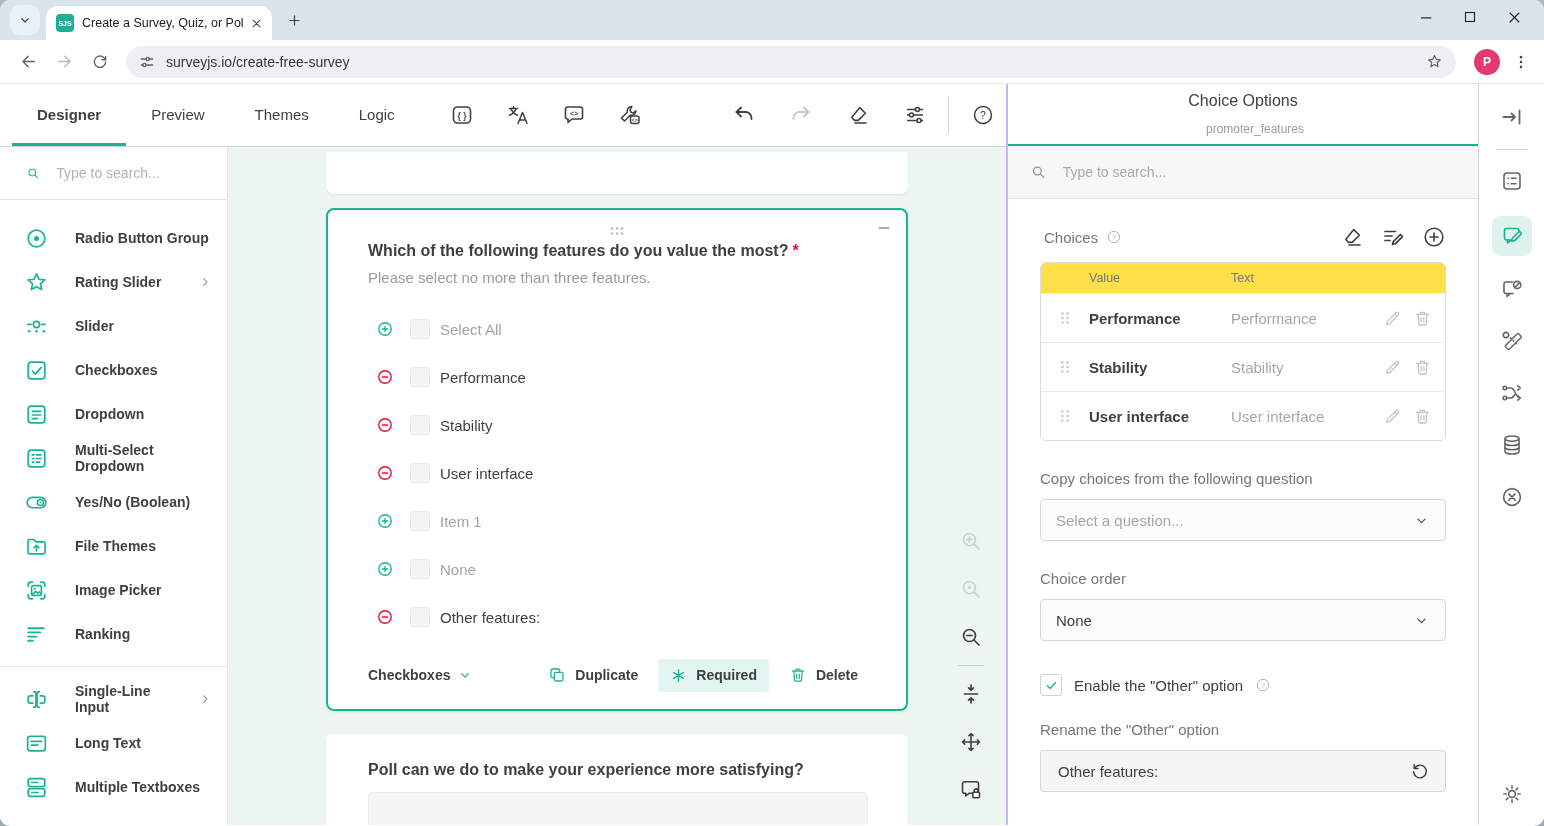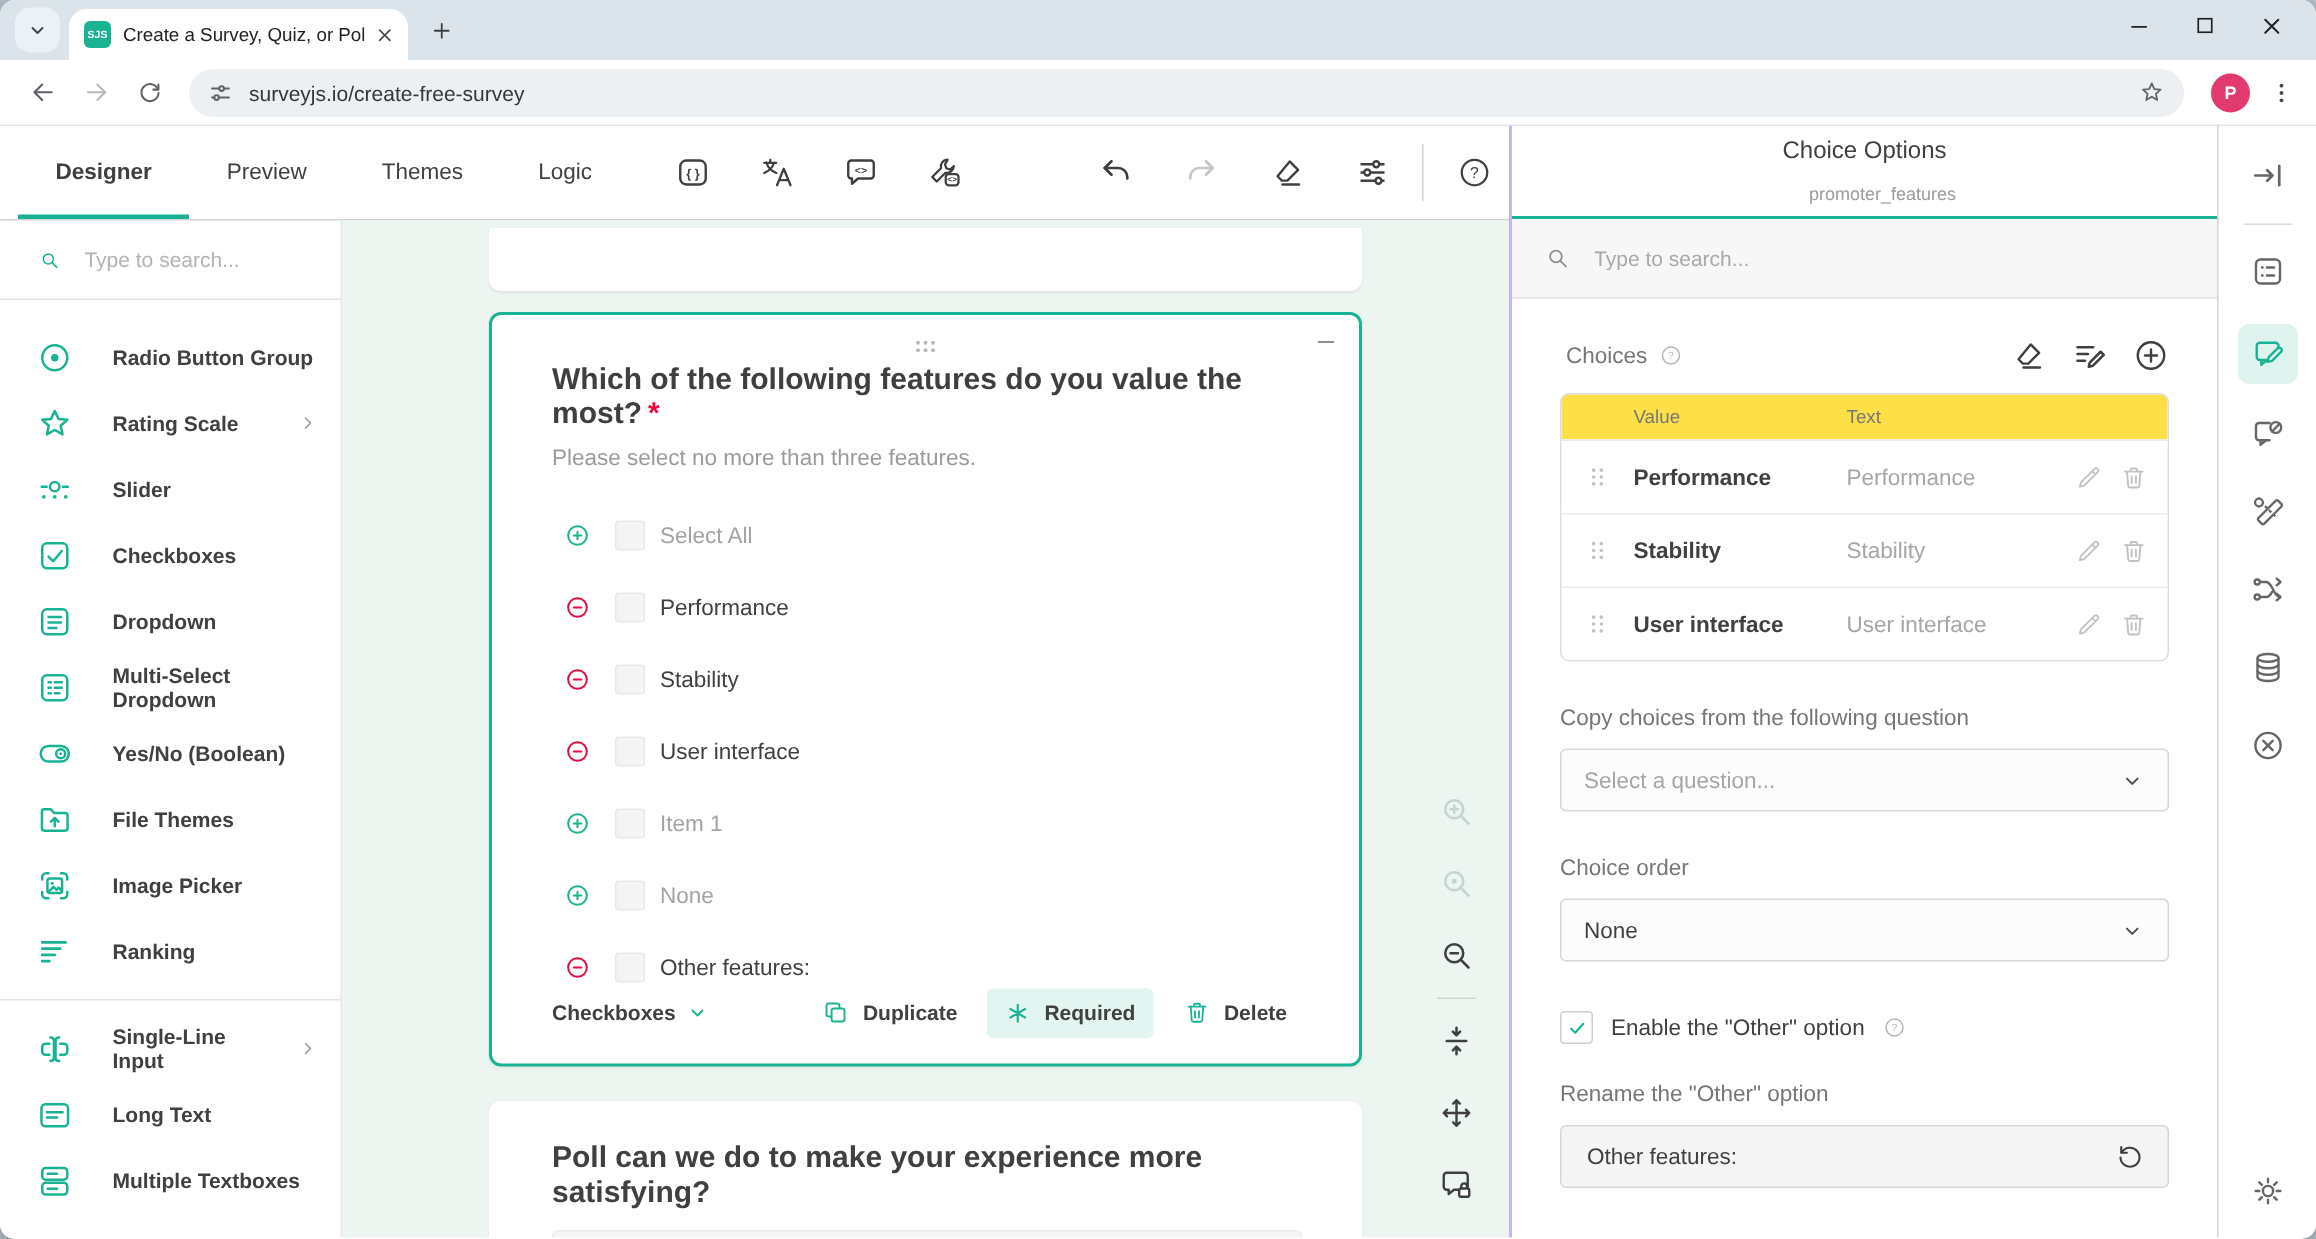--- a/index.html
+++ b/index.html
@@ -51,21 +51,21 @@
   .sb-item .chev { color:#9a9a9a; display:flex; }
   .sb-div { height:1px; background:#e4e4e4; margin:10px 0; }
 
   
   .canvas { flex:1; background:#edf5f1; position:relative; overflow:hidden; }
   .cards { margin-left:98px; width:582px; }
   .card-partial { height:42px; margin-top:5px; background:#fff; border-radius:0 0 8px 8px; box-shadow:0 1px 2px rgba(0,0,0,.07); }
   .qcard { margin-top:14px; height:503px; background:#fff; border:2px solid #19b394; border-radius:8px; position:relative; padding:32px 38px 0 40px; box-shadow:0 1px 3px rgba(0,0,0,.06); }
   .drag-h { position:absolute; top:9px; left:50%; transform:translateX(-50%); color:#b9b9b9; }
   .qcollapse { position:absolute; top:8px; right:12px; color:#8f8f8f; width:20px; height:20px; display:flex; align-items:center; justify-content:center; }
-  .qtitle { font-size:20px; font-weight:bold; color:#3f3f3f; }
+  .qtitle { font-size:16px; font-weight:bold; color:#3f3f3f; }
   .qtitle .req { color:#e60a3e; margin-left:4px; }
   .qdesc { font-size:15px; color:#9b9b9b; margin-top:9px; }
   .qitems { margin-top:19px; margin-left:8px; }
   .qitem { height:48px; display:flex; align-items:center; }
   .qitem .act { width:18px; height:18px; display:flex; flex:none; }
   .qitem .act.add { color:#19b394; }
   .qitem .act.rem { color:#e60a3e; }
   .qitem .cb { width:20px; height:20px; background:#f4f4f4; border:1px solid #e7e7e7; border-radius:2.5px; margin-left:16px; flex:none; }
   .qitem .qlabel { font-size:15px; color:#404040; margin-left:10px; }
   .qitem .qlabel.muted { color:#a3a3a3; }
@@ -581,21 +581,21 @@
                   </svg>
                 </span>
                 <span class="lbl">Radio Button Group</span>
               </div>
             <div class="sb-item">
                 <span class="tic" style="width:25px;height:25px">
                   <svg class="i">
                     <use href="#i-tb-rate"></use>
                   </svg>
                 </span>
-                <span class="lbl">Rating Scale</span>
+                <span class="lbl">Rating Slider</span>
                 <span class="chev" style="width:16px;height:16px">
                   <svg class="i">
                     <use href="#i-chevr"></use>
                   </svg>
                 </span>
               </div>
             <div class="sb-item">
                 <span class="tic" style="width:25px;height:25px">
                   <svg class="i">
                     <use href="#i-tb-slider"></use>

